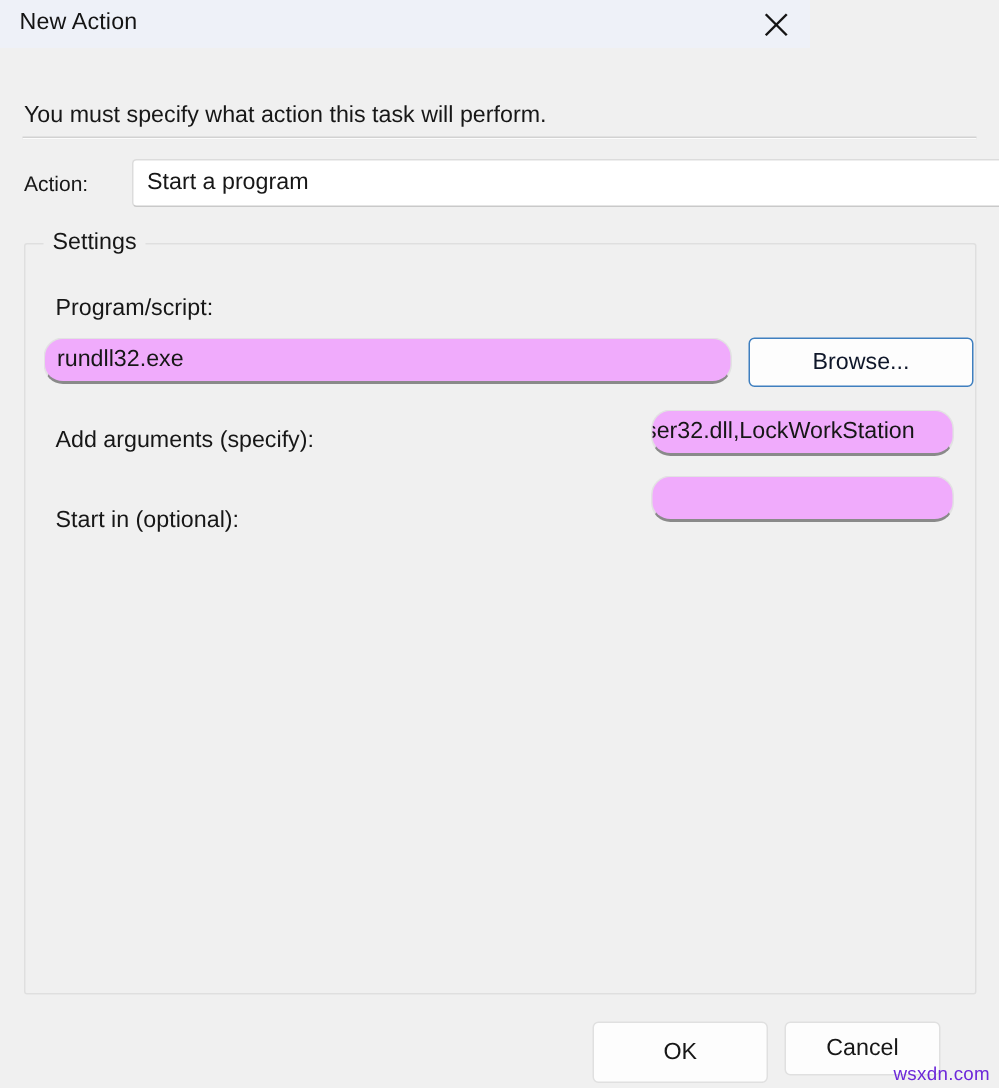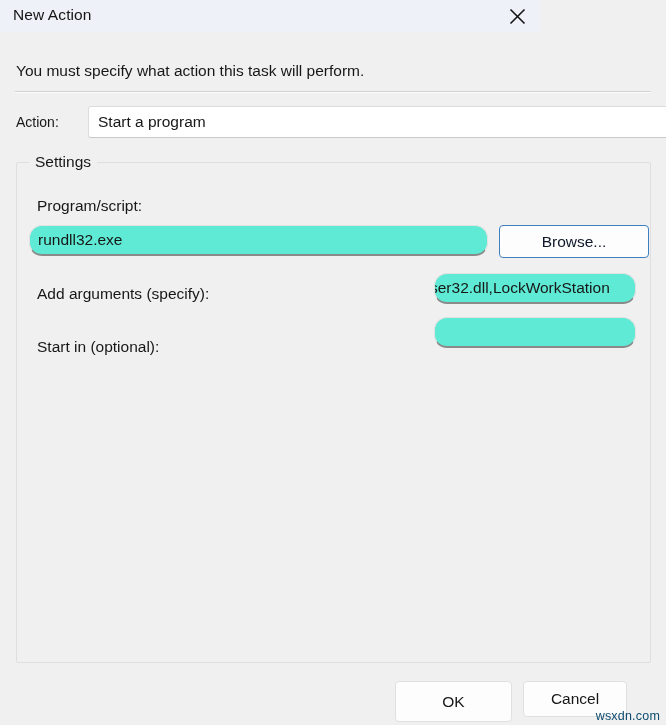--- a/index.html
+++ b/index.html
@@ -53,21 +53,21 @@
     left: 0;
     top: 32px;
     width: 666px;
     height: 693px;
     background: #f0f0f0;
   }
 
   .description {
     position: absolute;
     left: 16px;
-    top: 30px;
+    top: 36px;
     font-size: 15.5px;
     color: #171717;
     white-space: nowrap;
   }
 
   .separator {
     position: absolute;
     left: 15px;
     top: 59px;
     width: 636px;
@@ -142,21 +142,21 @@
     font-size: 15.5px;
     color: #171717;
     white-space: nowrap;
   }
   .lbl-program { left: 37px; top: 165px; }
   .lbl-args    { left: 37px; top: 253px; }
   .lbl-startin { left: 37px; top: 306px; }
 
   .text-input {
     position: absolute;
-    background: #5eead4;
+    background: #f0abfc;
     border: 1px solid #e2e2e2;
     border-bottom: 2px solid #8a8a8a;
     border-radius: 13px;
     box-sizing: border-box;
     overflow: hidden;
   }
   .text-input .val {
     position: absolute;
     left: 8px;
     top: 5px;
@@ -223,21 +223,21 @@
     top: 681px;
     width: 104px;
     height: 36px;
   }
 
   .watermark {
     position: absolute;
     right: 6px;
     bottom: 2px;
     font-size: 12.5px;
-    color: #0c4a6e;
+    color: #6d28d9;
     letter-spacing: 0.2px;
     white-space: nowrap;
     margin-left: 16px;
   }
 </style>
 </head>
 <body>
 
 <div class="titlebar">
   <div class="titlebar-title">New Action</div>

